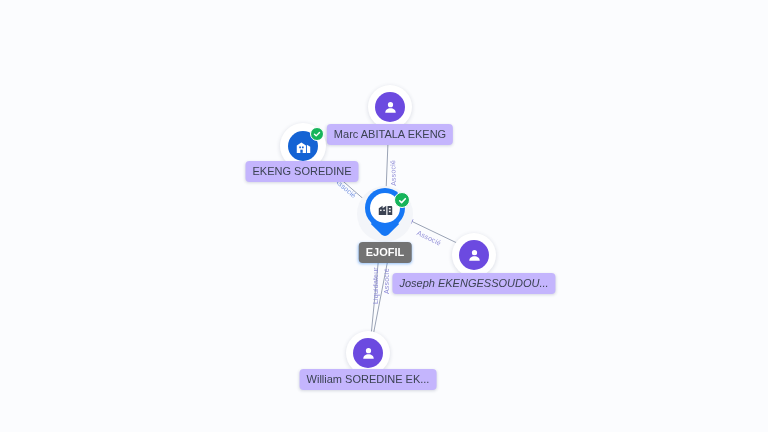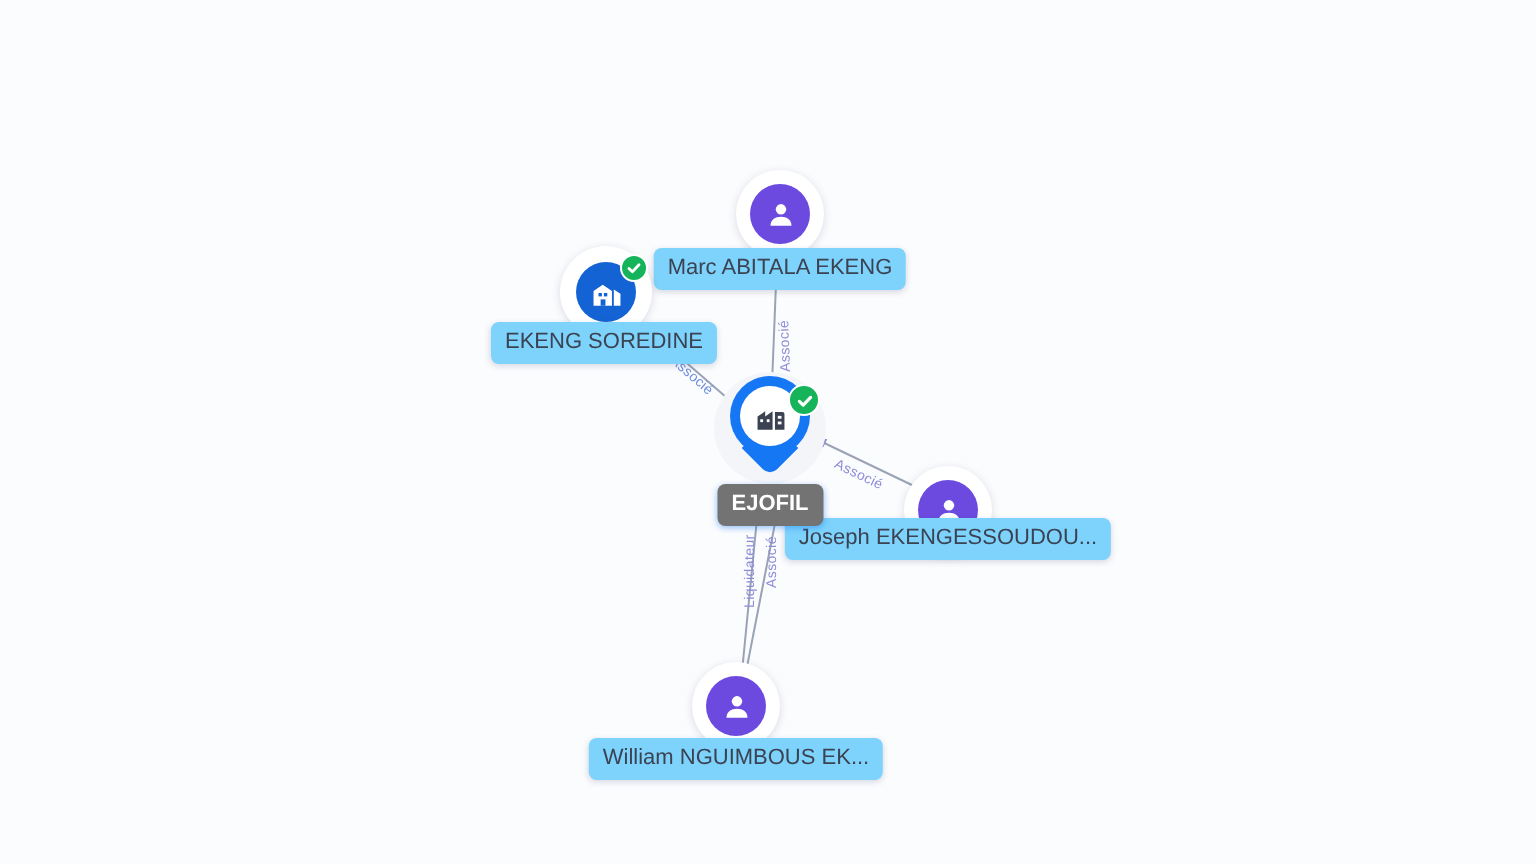--- a/index.html
+++ b/index.html
@@ -123,21 +123,21 @@
     display: flex;
     align-items: center;
     justify-content: center;
     box-sizing: border-box;
   }
 
   
   .node-label {
     position: absolute;
     white-space: nowrap;
-    background: #7dd3fc;
+    background: #c4b5fd;
     color: #3b4252;
     font-size: 11px;
     line-height: 13px;
     padding: 4px 7px;
     border-radius: 4px;
     box-shadow: 0 1px 3px rgba(40,50,90,0.18);
     transform: translateX(-50%);
   }
   .node-label.focus-label {
     background: #737373;
@@ -225,32 +225,32 @@
   </div>
 
   <div class="node" style="left:474px; top:255px;">
     <div class="halo halo-person"></div>
     <div class="avatar-person">
       <svg width="17" height="17" viewBox="0 0 24 24" fill="#ffffff">
         <circle cx="12" cy="8" r="3.7"></circle>
         <path d="M4.6 19.5c0-4.1 3.3-6.3 7.4-6.3s7.4 2.2 7.4 6.3z"></path>
       </svg>
     </div>
-    <div class="node-label" style="left:0px; top:4px;">Joseph EKENGESSOUDOU...</div>
+    <div class="node-label" style="left:0px; top:18px;font-style:italic;">Joseph EKENGESSOUDOU...</div>
   </div>
 
   <div class="node" style="left:368px; top:353px;">
     <div class="halo halo-person"></div>
     <div class="avatar-person">
       <svg width="17" height="17" viewBox="0 0 24 24" fill="#ffffff">
         <circle cx="12" cy="8" r="3.7"></circle>
         <path d="M4.6 19.5c0-4.1 3.3-6.3 7.4-6.3s7.4 2.2 7.4 6.3z"></path>
       </svg>
     </div>
-    <div class="node-label" style="left:0px; top:16px;">William NGUIMBOUS EK...</div>
+    <div class="node-label" style="left:0px; top:16px;">William SOREDINE EK...</div>
   </div>
 
   <div class="node" style="left:385px; top:214px;">
     <div class="halo halo-focus"></div>
     <div class="pin">
       <div class="pin-tip"></div>
       <div class="pin-body"></div>
       <div class="pin-hole">
         <svg width="17" height="17" viewBox="0 0 24 24" fill="#3b4252">
           <path d="M2.5 21V11.6l5.4-3.6v3.6l5.2-3.6V21z"></path>

